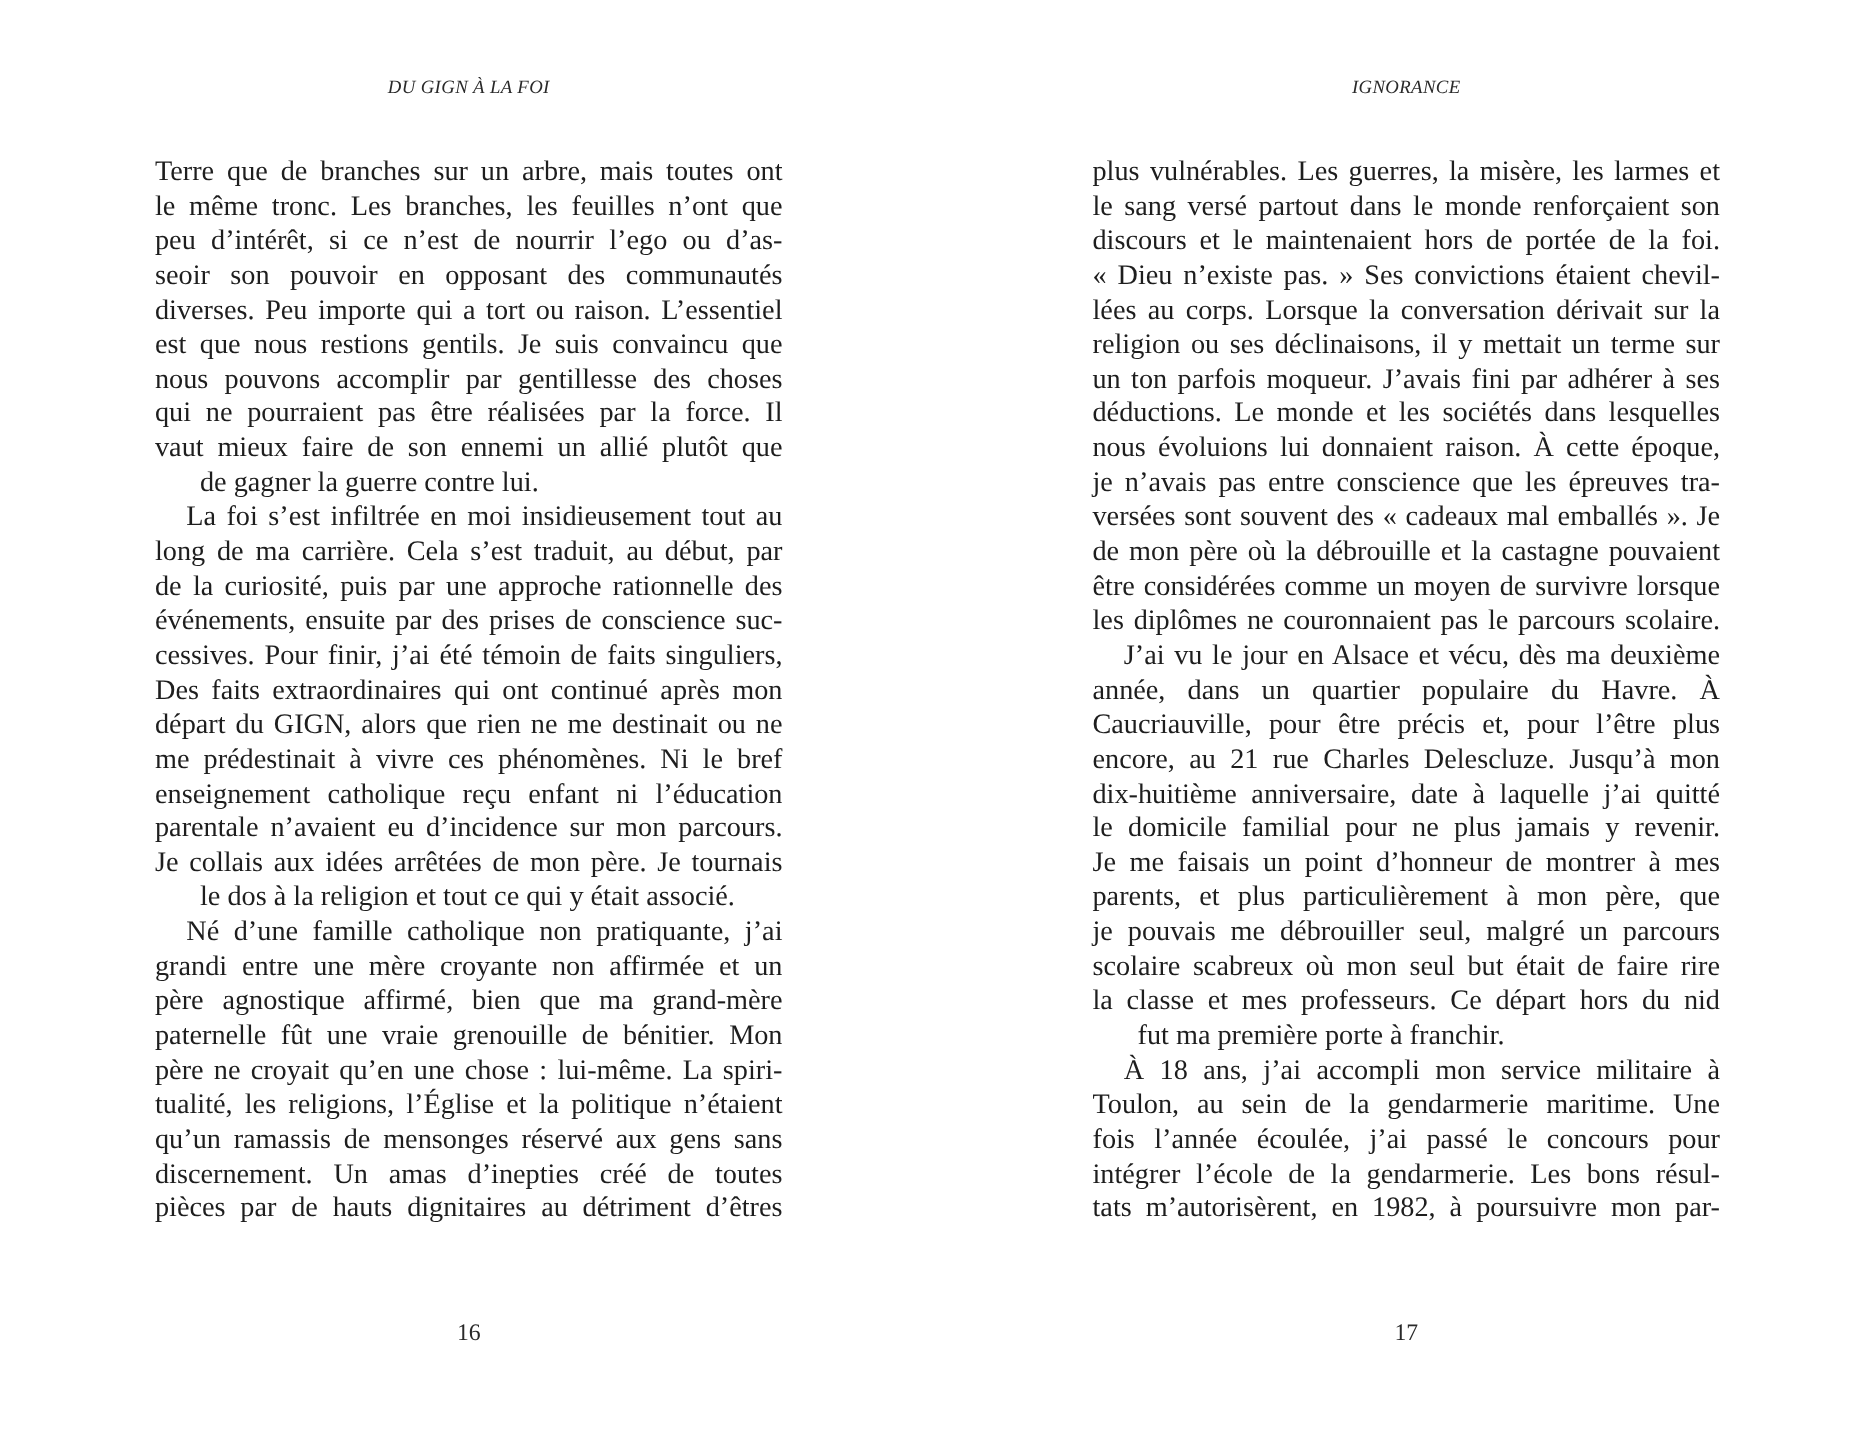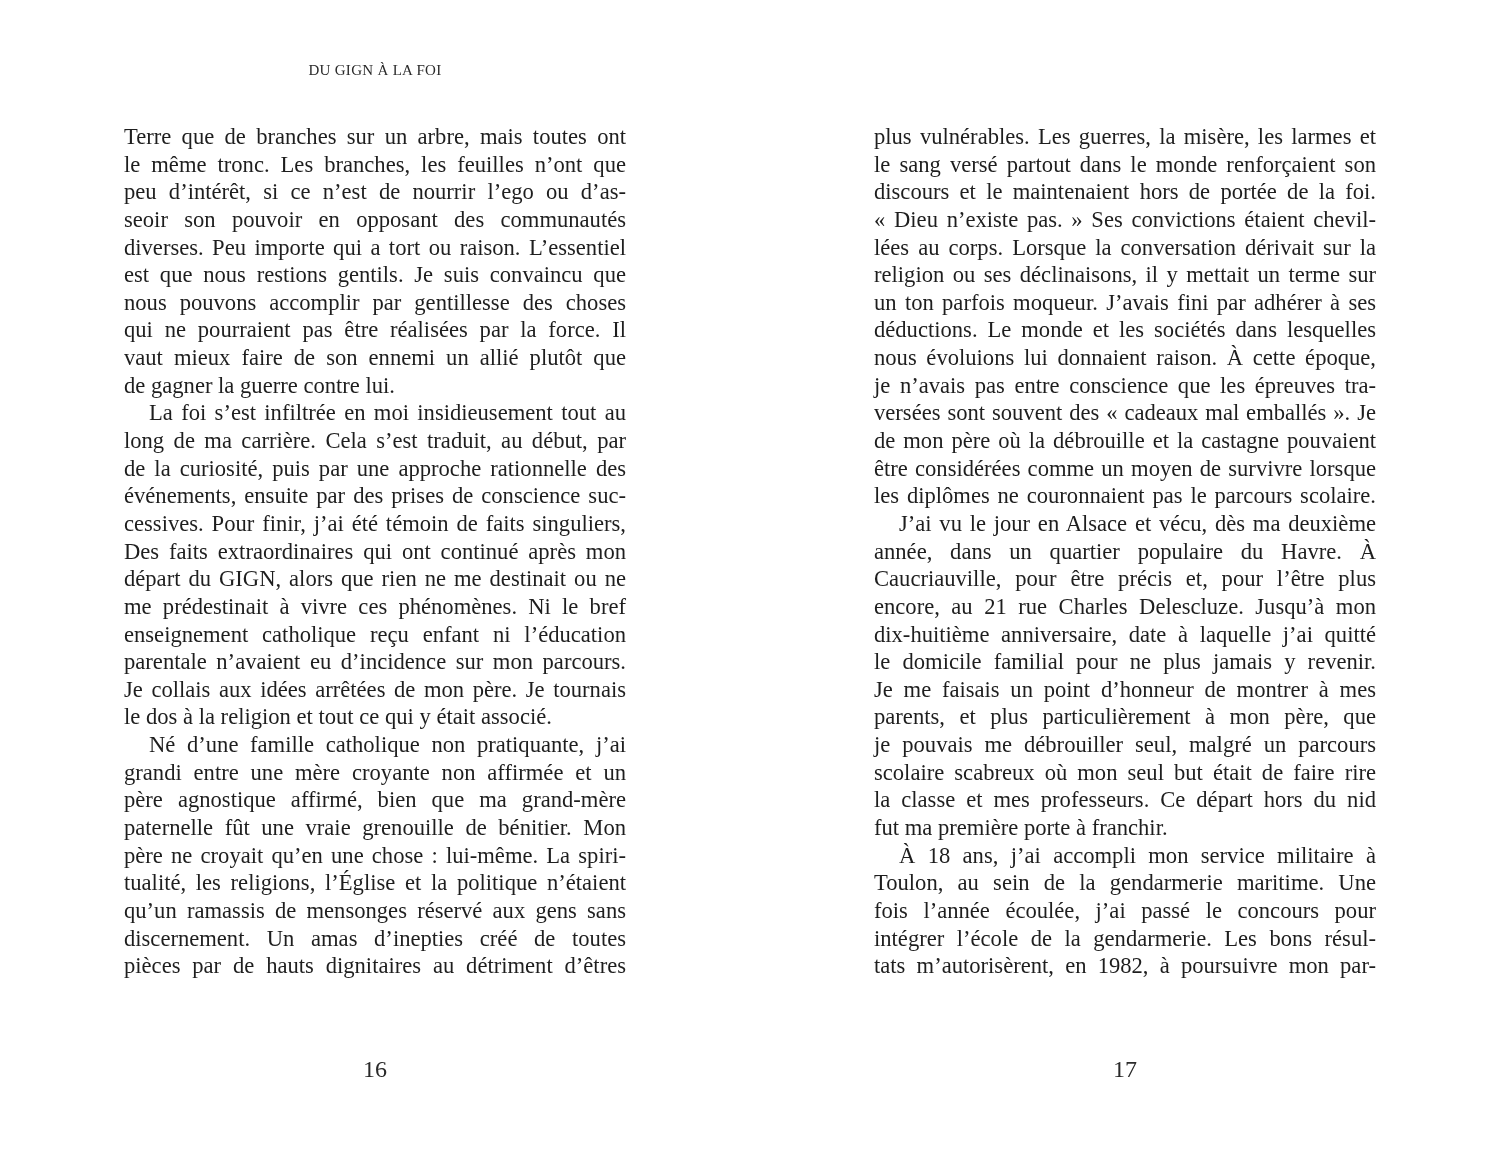--- a/index.html
+++ b/index.html
@@ -23,20 +23,21 @@
     }
     .page.left { left: 124px; }
     .page.right { left: 874px; }
 
     .running-head {
       position: absolute;
       top: 62px;
       left: 0;
       width: 100%;
       text-align: center;
+      font-style: italic;
       font-size: 15px;
       letter-spacing: 0.3px;
       color: #2a2a2a;
     }
     .body-text {
       position: absolute;
       top: 123px;
       left: 0;
       width: 502px;
     }
@@ -45,32 +46,33 @@
       height: 27.65px;
       line-height: 27.65px;
       font-size: 22.6px;
       white-space: nowrap;
       text-align: justify;
       text-align-last: justify;
     }
     .line.last {
       text-align: center;
       text-align-last: left;
+      margin-left: 36px;
     }
     .line.indent {
       padding-left: 25px;
       box-sizing: border-box;
     }
     .folio {
       position: absolute;
       top: 1056px;
       left: 0;
       width: 100%;
       text-align: center;
-      font-size: 24px;
+      font-size: 19px;
       color: #2a2a2a;
     }
   </style>
 </head>
 <body>
 
 <div class="page left">
   <div class="running-head">DU GIGN À LA FOI</div>
   <div class="body-text">
       <span class="line">Terre que de branches sur un arbre, mais toutes ont</span>
@@ -102,20 +104,21 @@
       <span class="line">père ne croyait qu’en une chose : lui-même. La spiri-</span>
       <span class="line">tualité, les religions, l’Église et la politique n’étaient</span>
       <span class="line">qu’un ramassis de mensonges réservé aux gens sans</span>
       <span class="line">discernement. Un amas d’inepties créé de toutes</span>
       <span class="line">pièces par de hauts dignitaires au détriment d’êtres</span>
     </div>
   <div class="folio">16</div>
 </div>
 
 <div class="page right">
+  <div class="running-head">IGNORANCE</div>
   <div class="body-text">
       <span class="line">plus vulnérables. Les guerres, la misère, les larmes et</span>
       <span class="line">le sang versé partout dans le monde renforçaient son</span>
       <span class="line">discours et le maintenaient hors de portée de la foi.</span>
       <span class="line">« Dieu n’existe pas. » Ses convictions étaient chevil-</span>
       <span class="line">lées au corps. Lorsque la conversation dérivait sur la</span>
       <span class="line">religion ou ses déclinaisons, il y mettait un terme sur</span>
       <span class="line">un ton parfois moqueur. J’avais fini par adhérer à ses</span>
       <span class="line">déductions. Le monde et les sociétés dans lesquelles</span>
       <span class="line">nous évoluions lui donnaient raison. À cette époque,</span>

